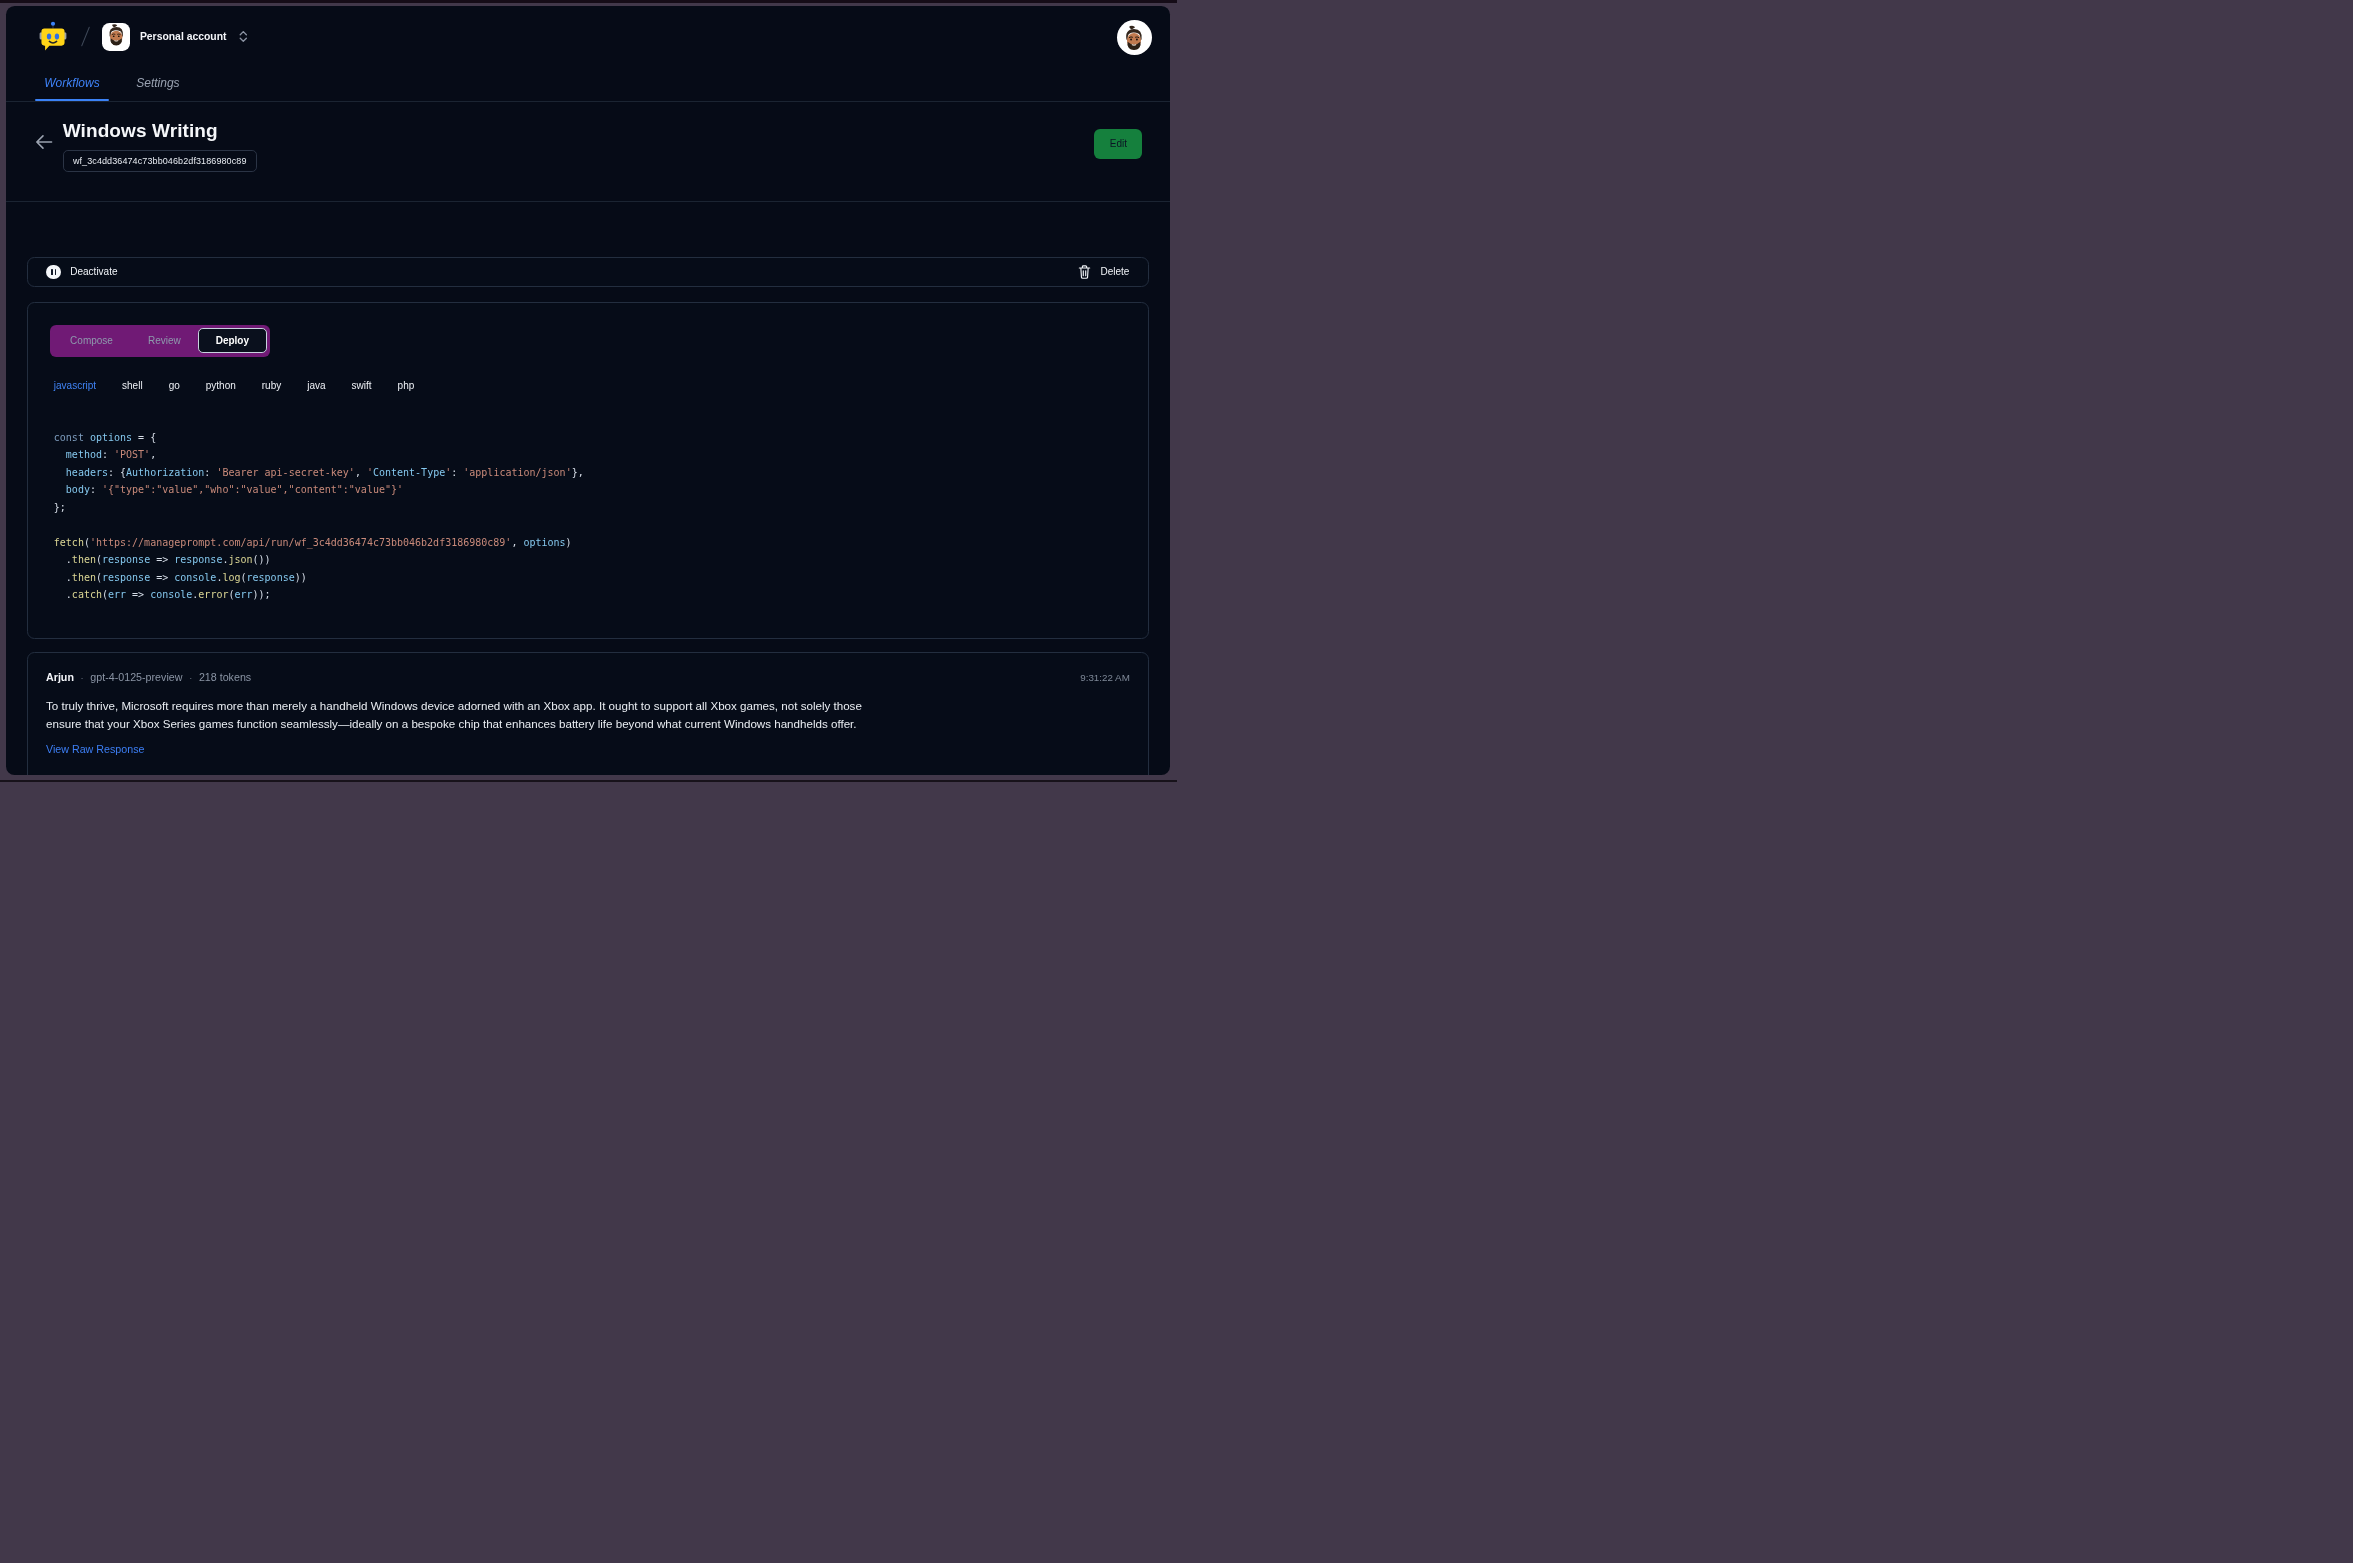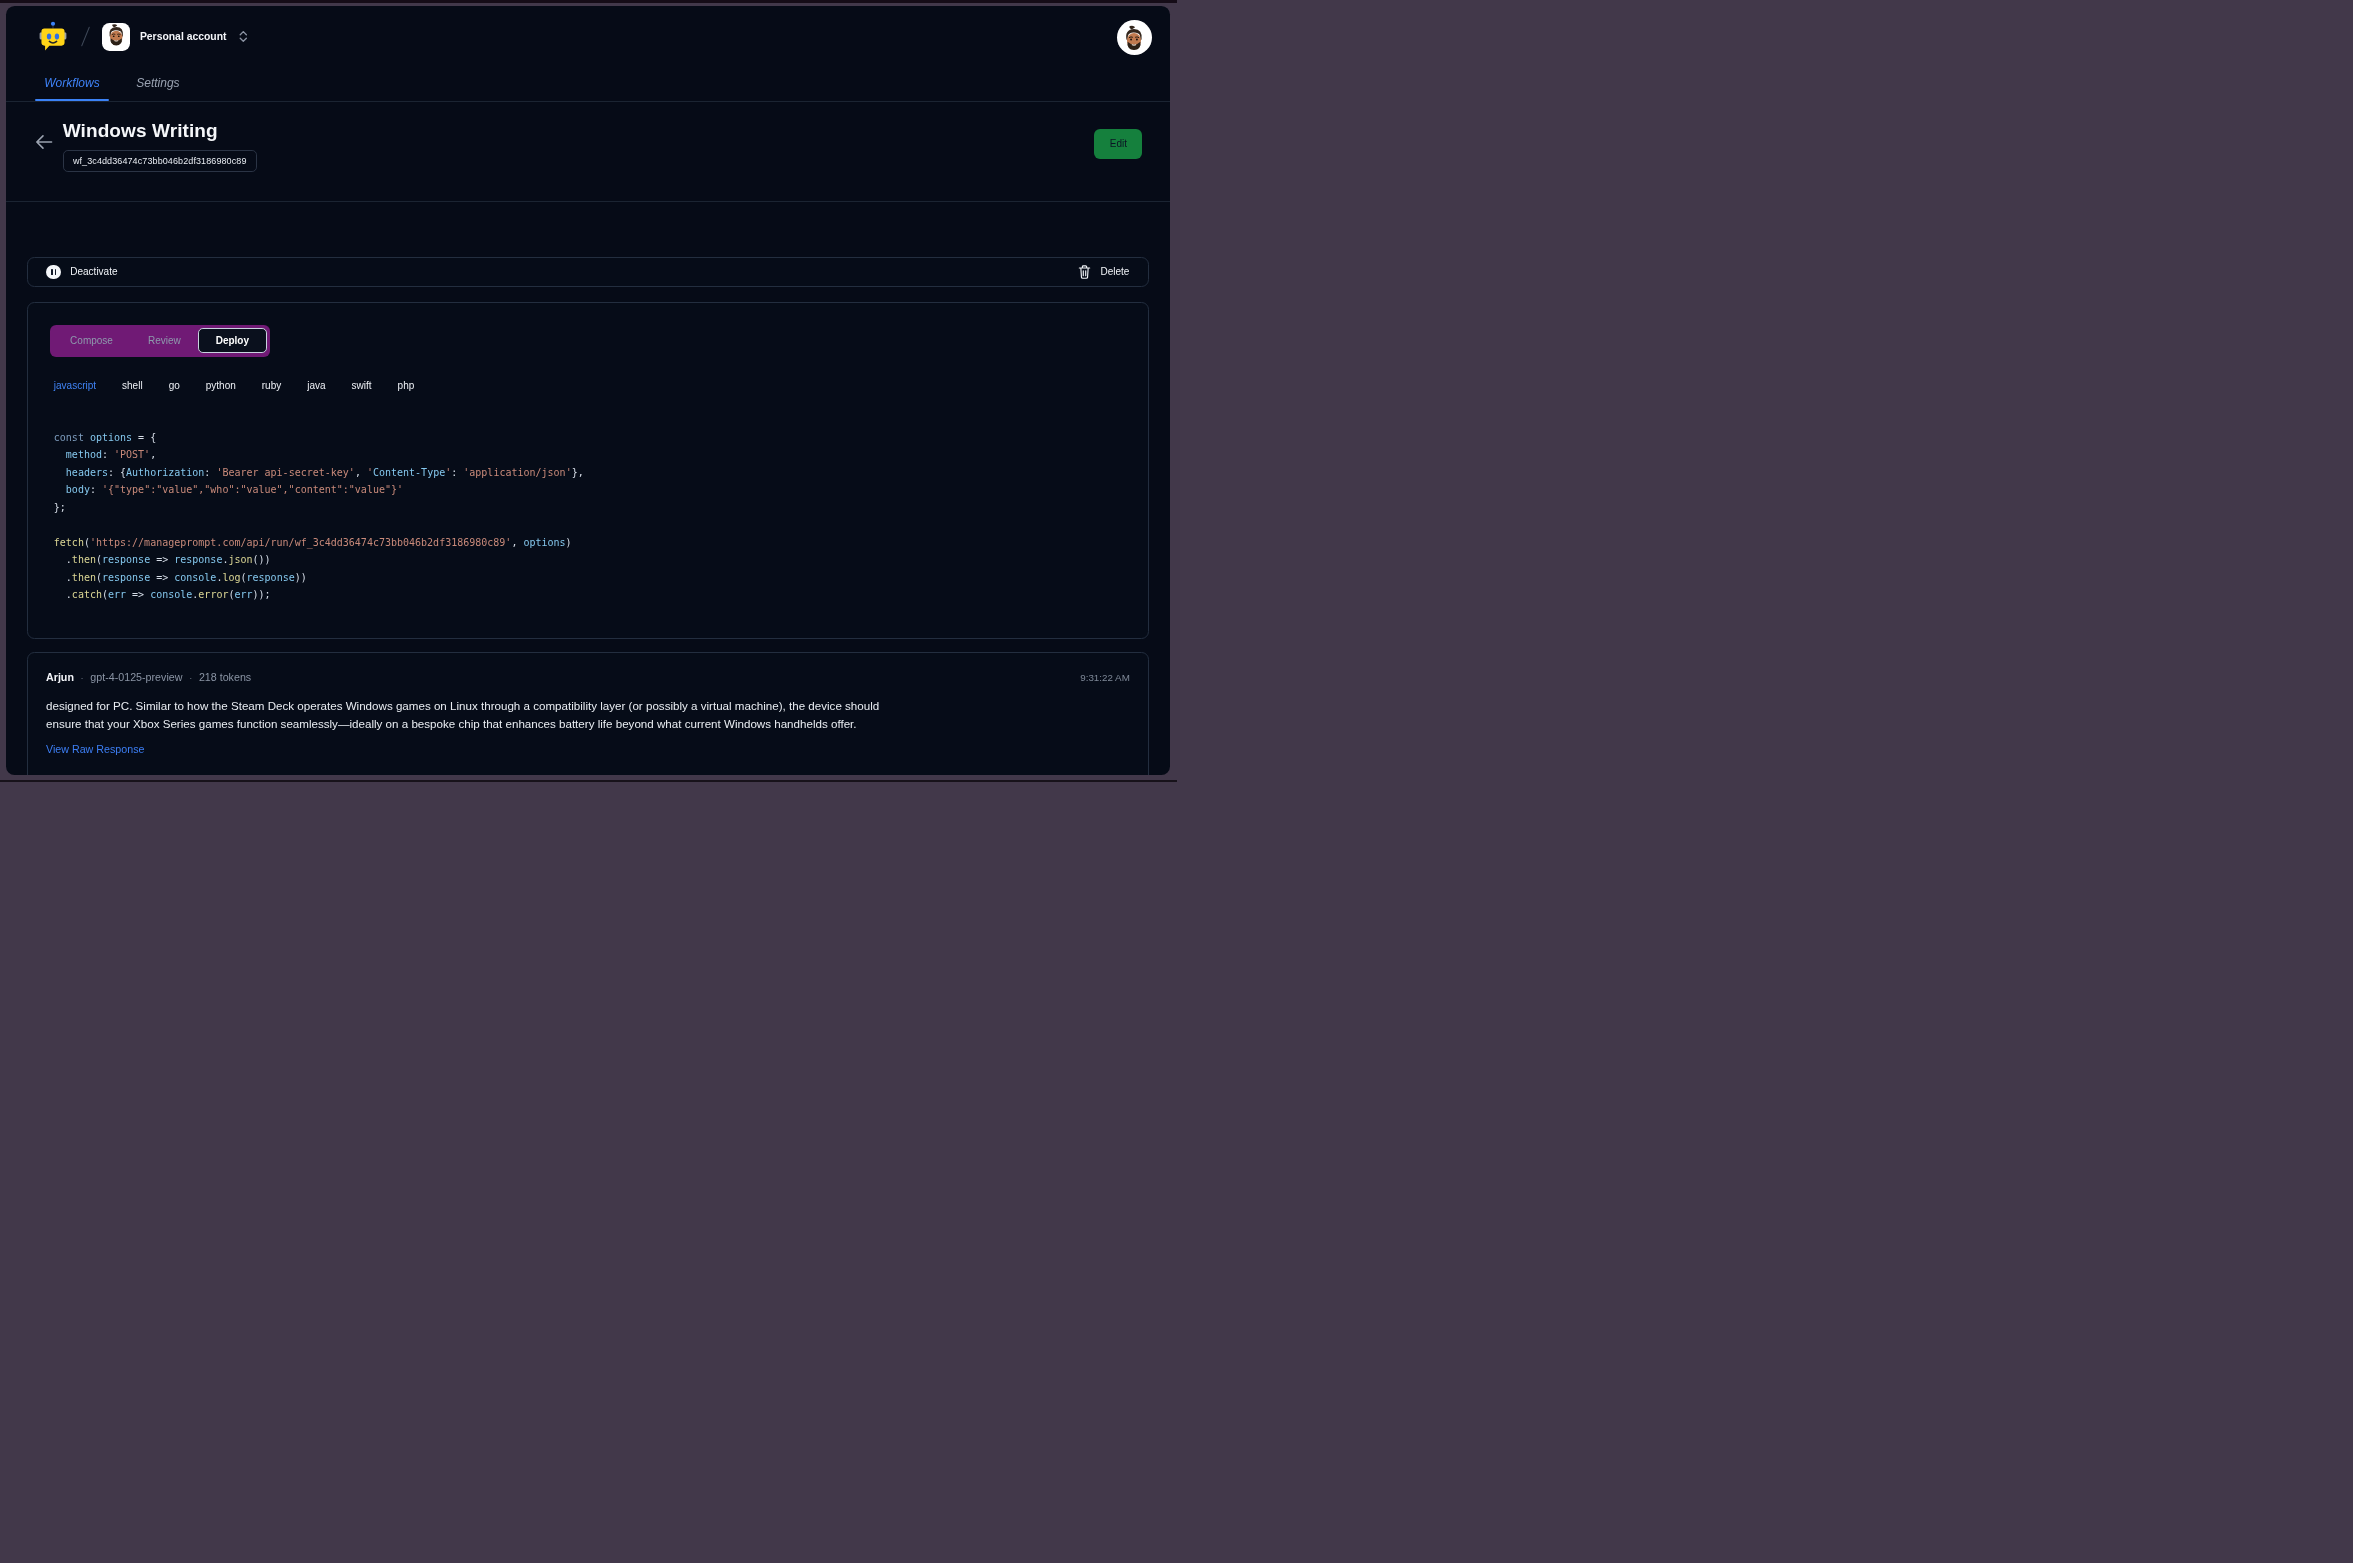--- a/index.html
+++ b/index.html
@@ -206,21 +206,21 @@
         <div class="result-meta">
           <span class="result-author">Arjun</span>
           <span class="result-dot">·</span>
           <span>gpt-4-0125-preview</span>
           <span class="result-dot">·</span>
           <span>218 tokens</span>
         </div>
         <span class="result-time">9:31:22 AM</span>
       </div>
       <div class="result-text">
-          <div>designed for PC. Similar to how the Steam Deck operates Windows games on Linux through a compatibility layer (or possibly a virtual machine), the device should</div>
+          <div>To truly thrive, Microsoft requires more than merely a handheld Windows device adorned with an Xbox app. It ought to support all Xbox games, not solely those</div>
           <div>ensure that your Xbox Series games function seamlessly—ideally on a bespoke chip that enhances battery life beyond what current Windows handhelds offer.</div>
         </div>
       <span class="result-link">View Raw Response</span>
     </div>
 
   </div>
 </div>
 
 
 </body></html>

